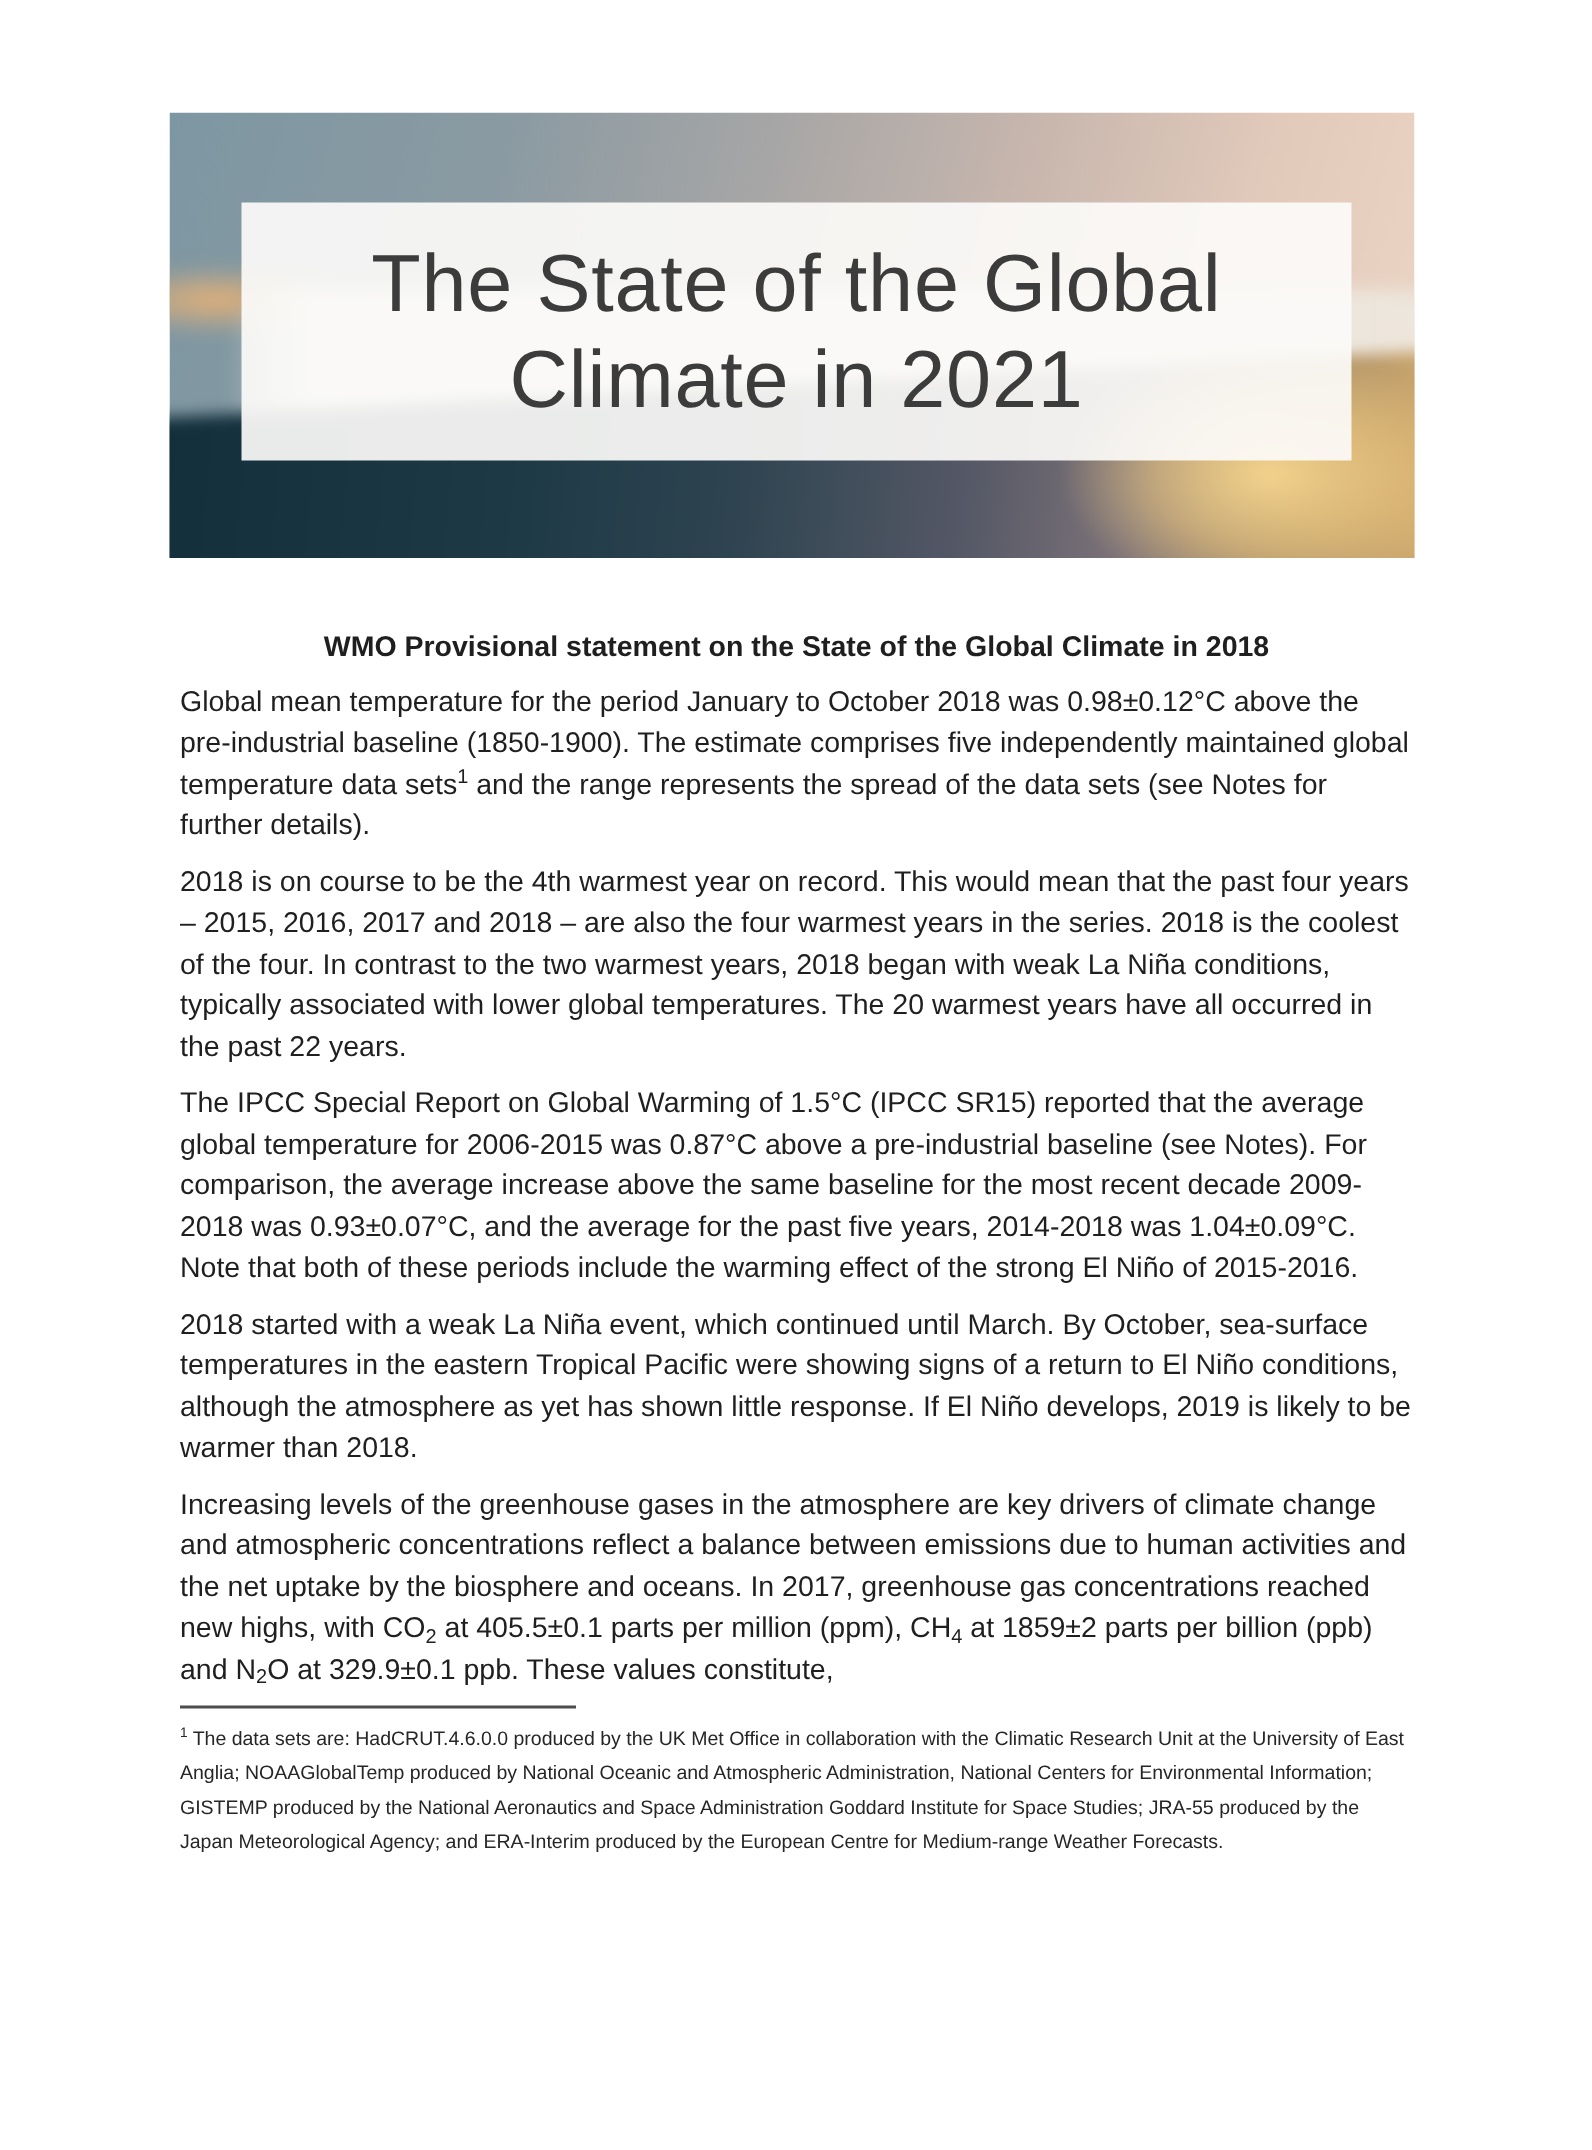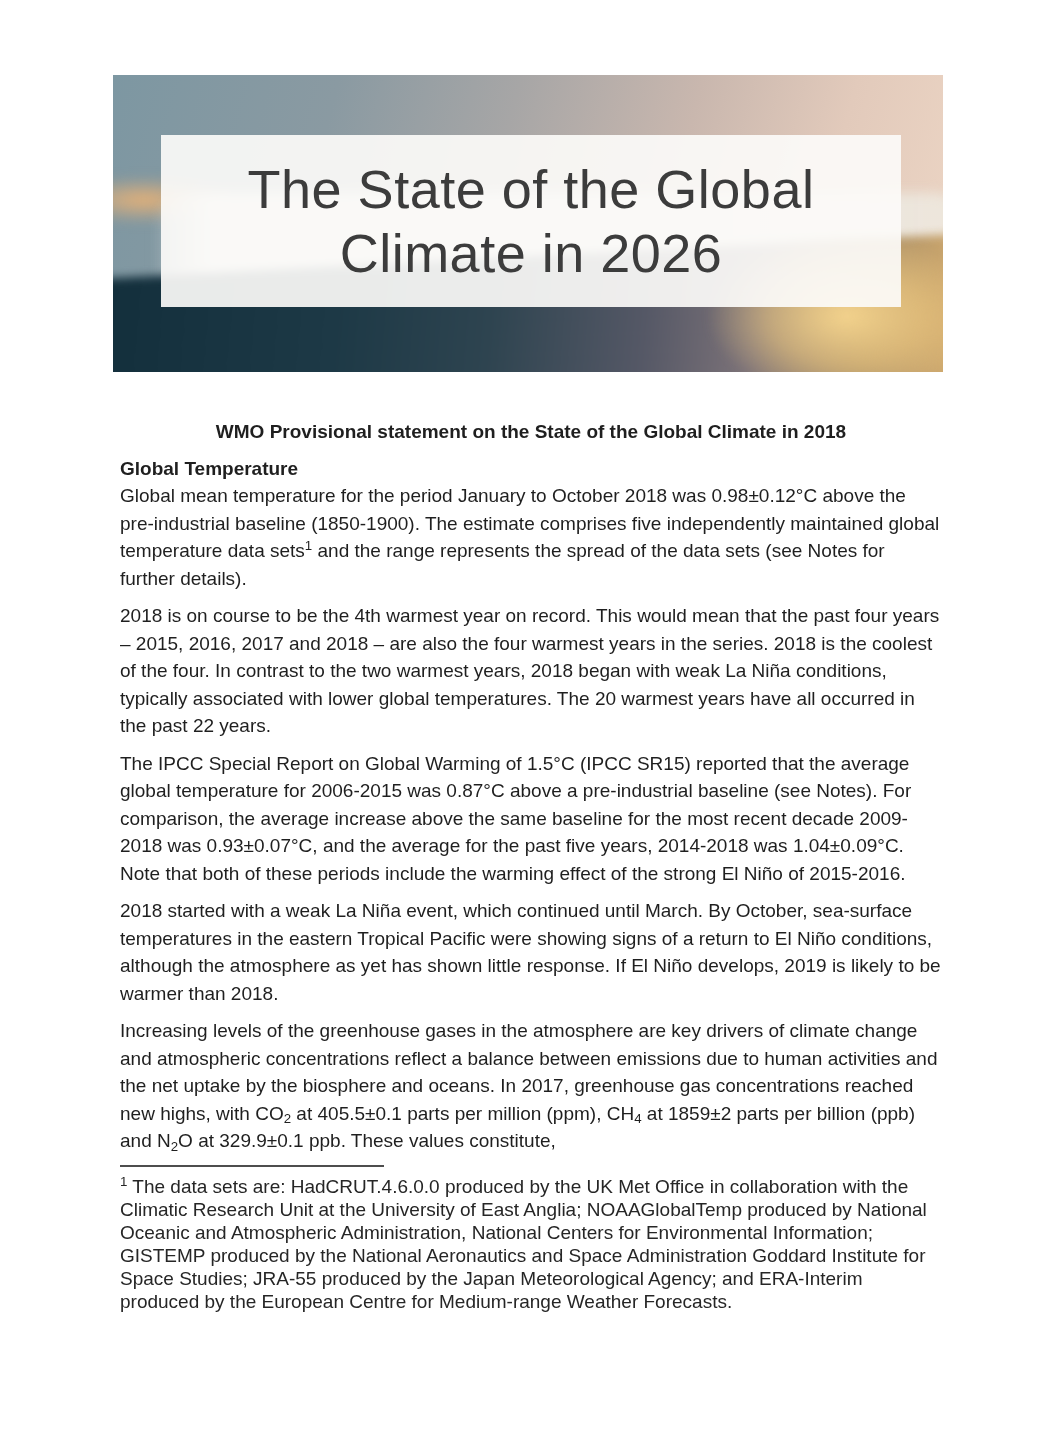--- a/index.html
+++ b/index.html
@@ -102,47 +102,46 @@
   .content p { margin: 0 0 10px 0; }
   .content sup { font-size: 0.7em; line-height: 0; vertical-align: super; }
   .content sub { font-size: 0.7em; line-height: 0; position: relative; top: 0.28em; vertical-align: baseline; }
 
   .footnote-sep {
     width: 264px;
     border-top: 2px solid #4d4d4d;
     margin: 6px 0 8px 0;
   }
   .footnote {
-    font-size: 19px;
+    font-size: 13px;
     line-height: 23px;
     color: #262626;
     margin: 0;
   }
 </style>
 </head>
 <body>
 
 <div class="page">
 
   <div class="hero">
     <div class="hero-sky"></div>
     <div class="hero-horizon"></div>
     <div class="hero-clouds"></div>
     <div class="hero-dark"></div>
     <div class="hero-glow"></div>
     <div class="title-box">
       <div class="title-line">The State of the Global</div>
-      <div class="title-line">Climate in 2026</div>
+      <div class="title-line">Climate in 2021</div>
     </div>
   </div>
 
   <div class="content">
     <h1 class="page-heading">WMO Provisional statement on the State of the Global Climate in 2018</h1>
 
-    <h2 class="sec-heading">Global Temperature</h2>
     <p><span>Global mean temperature for the period January to October 2018 was 0.98±0.12°C above the pre-industrial baseline (1850-1900). The estimate comprises five independently maintained global temperature data sets</span><sup>1</sup><span> and the range represents the spread of the data sets (see Notes for further details).</span></p>
     <p>2018 is on course to be the 4th warmest year on record. This would mean that the past four years – 2015, 2016, 2017 and 2018 – are also the four warmest years in the series. 2018 is the coolest of the four. In contrast to the two warmest years, 2018 began with weak La Niña conditions, typically associated with lower global temperatures. The 20 warmest years have all occurred in the past 22 years.</p>
     <p>The IPCC Special Report on Global Warming of 1.5°C (IPCC SR15) reported that the average global temperature for 2006-2015 was 0.87°C above a pre-industrial baseline (see Notes). For comparison, the average increase above the same baseline for the most recent decade 2009-2018 was 0.93±0.07°C, and the average for the past five years, 2014-2018 was 1.04±0.09°C. Note that both of these periods include the warming effect of the strong El Niño of 2015-2016.</p>
     <p>2018 started with a weak La Niña event, which continued until March. By October, sea-surface temperatures in the eastern Tropical Pacific were showing signs of a return to El Niño conditions, although the atmosphere as yet has shown little response. If El Niño develops, 2019 is likely to be warmer than 2018.</p>
 
     <p><span>Increasing levels of the greenhouse gases in the atmosphere are key drivers of climate change and atmospheric concentrations reflect a balance between emissions due to human activities and the net uptake by the biosphere and oceans. In 2017, greenhouse gas concentrations reached new highs, with CO</span><sub>2</sub><span> at 405.5±0.1 parts per million (ppm), CH</span><sub>4</sub><span> at 1859±2 parts per billion (ppb) and N</span><sub>2</sub><span>O at 329.9±0.1 ppb. These values constitute,</span></p>
 
     <div class="footnote-sep"></div>
     <p class="footnote"><sup>1</sup><span> The data sets are: HadCRUT.4.6.0.0 produced by the UK Met Office in collaboration with the Climatic Research Unit at the University of East Anglia; NOAAGlobalTemp produced by National Oceanic and Atmospheric Administration, National Centers for Environmental Information; GISTEMP produced by the National Aeronautics and Space Administration Goddard Institute for Space Studies; JRA-55 produced by the Japan Meteorological Agency; and ERA-Interim produced by the European Centre for Medium-range Weather Forecasts.</span></p>
   </div>

